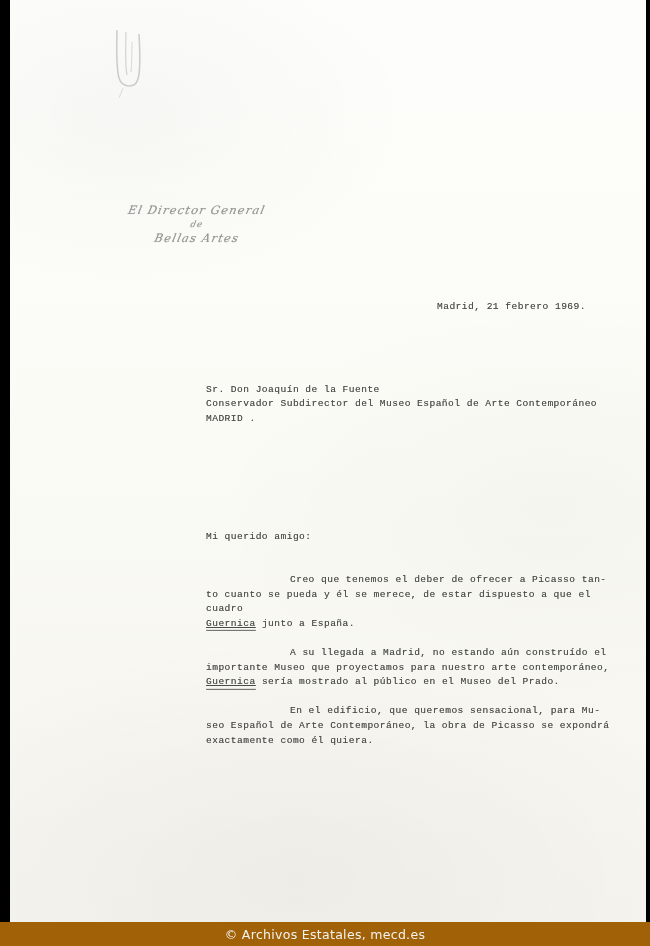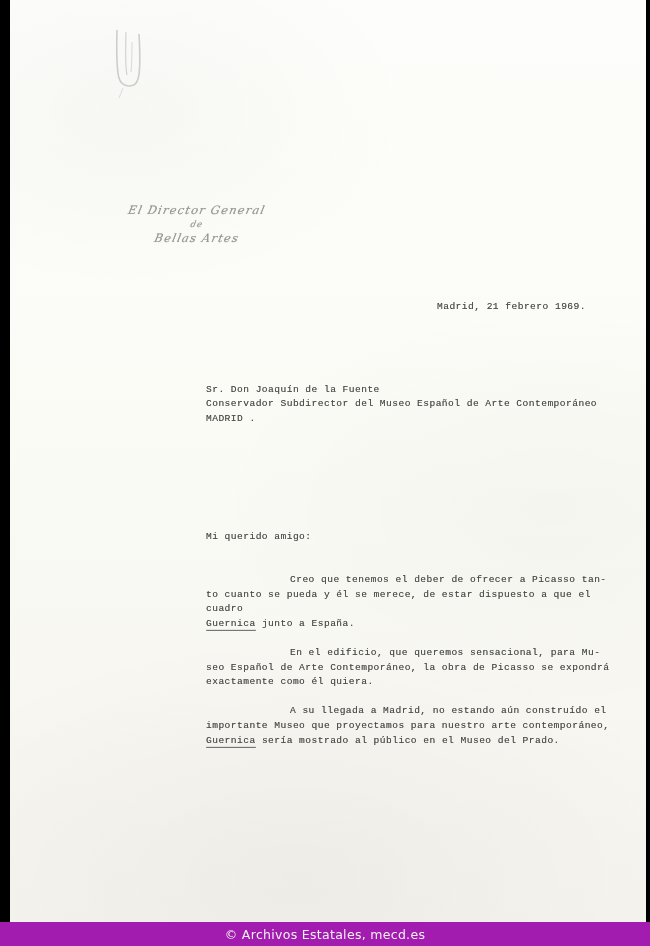--- a/index.html
+++ b/index.html
@@ -72,26 +72,27 @@
   .addressee{position:absolute;left:196px;top:251px;}
 
   
   .salutation{position:absolute;left:196px;top:355px;}
   .bodyblock{position:absolute;left:196px;top:383px;width:420px;}
   .para{margin:0 0 14.6px 0;text-indent:84px;}
   .u{
     border-bottom:1px solid #57575522;
     box-shadow:0 1px 0 -0.2px #555;
     padding-bottom:.4px;
+    text-decoration:underline;
   }
 
   
   .footerbar{
     position:absolute;left:0;right:0;bottom:0;height:24px;
-    background:#a21caf;
+    background:#a16207;
     display:flex;align-items:center;justify-content:center;
   }
   .footerbar .wm{
     font-family:"DejaVu Sans","Liberation Sans",sans-serif;
     font-size:12.5px;color:#f2f2f2;letter-spacing:.3px;
   }
 </style>
 </head>
 <body>
 
@@ -123,27 +124,27 @@
 
     
     <div class="tw salutation">Mi querido amigo:</div>
 
     
     <div class="bodyblock">
       <p class="tw para"><span>Creo que tenemos el deber de ofrecer a Picasso tan-
 to cuanto se pueda y él se merece, de estar dispuesto a que el cuadro
 </span><span class="u">Guernica</span><span> junto a España.</span></p>
 
+      <p class="tw para"><span>A su llegada a Madrid, no estando aún construído el
+importante Museo que proyectamos para nuestro arte contemporáneo,
+</span><span class="u">Guernica</span><span> sería mostrado al público en el Museo del Prado.</span></p>
+
       <p class="tw para"><span>En el edificio, que queremos sensacional, para Mu-
 seo Español de Arte Contemporáneo, la obra de Picasso se expondrá
 exactamente como él quiera.</span></p>
-
-      <p class="tw para"><span>A su llegada a Madrid, no estando aún construído el
-importante Museo que proyectamos para nuestro arte contemporáneo,
-</span><span class="u">Guernica</span><span> sería mostrado al público en el Museo del Prado.</span></p>
 
     </div>
 
     
     
     
 
     
     
 

